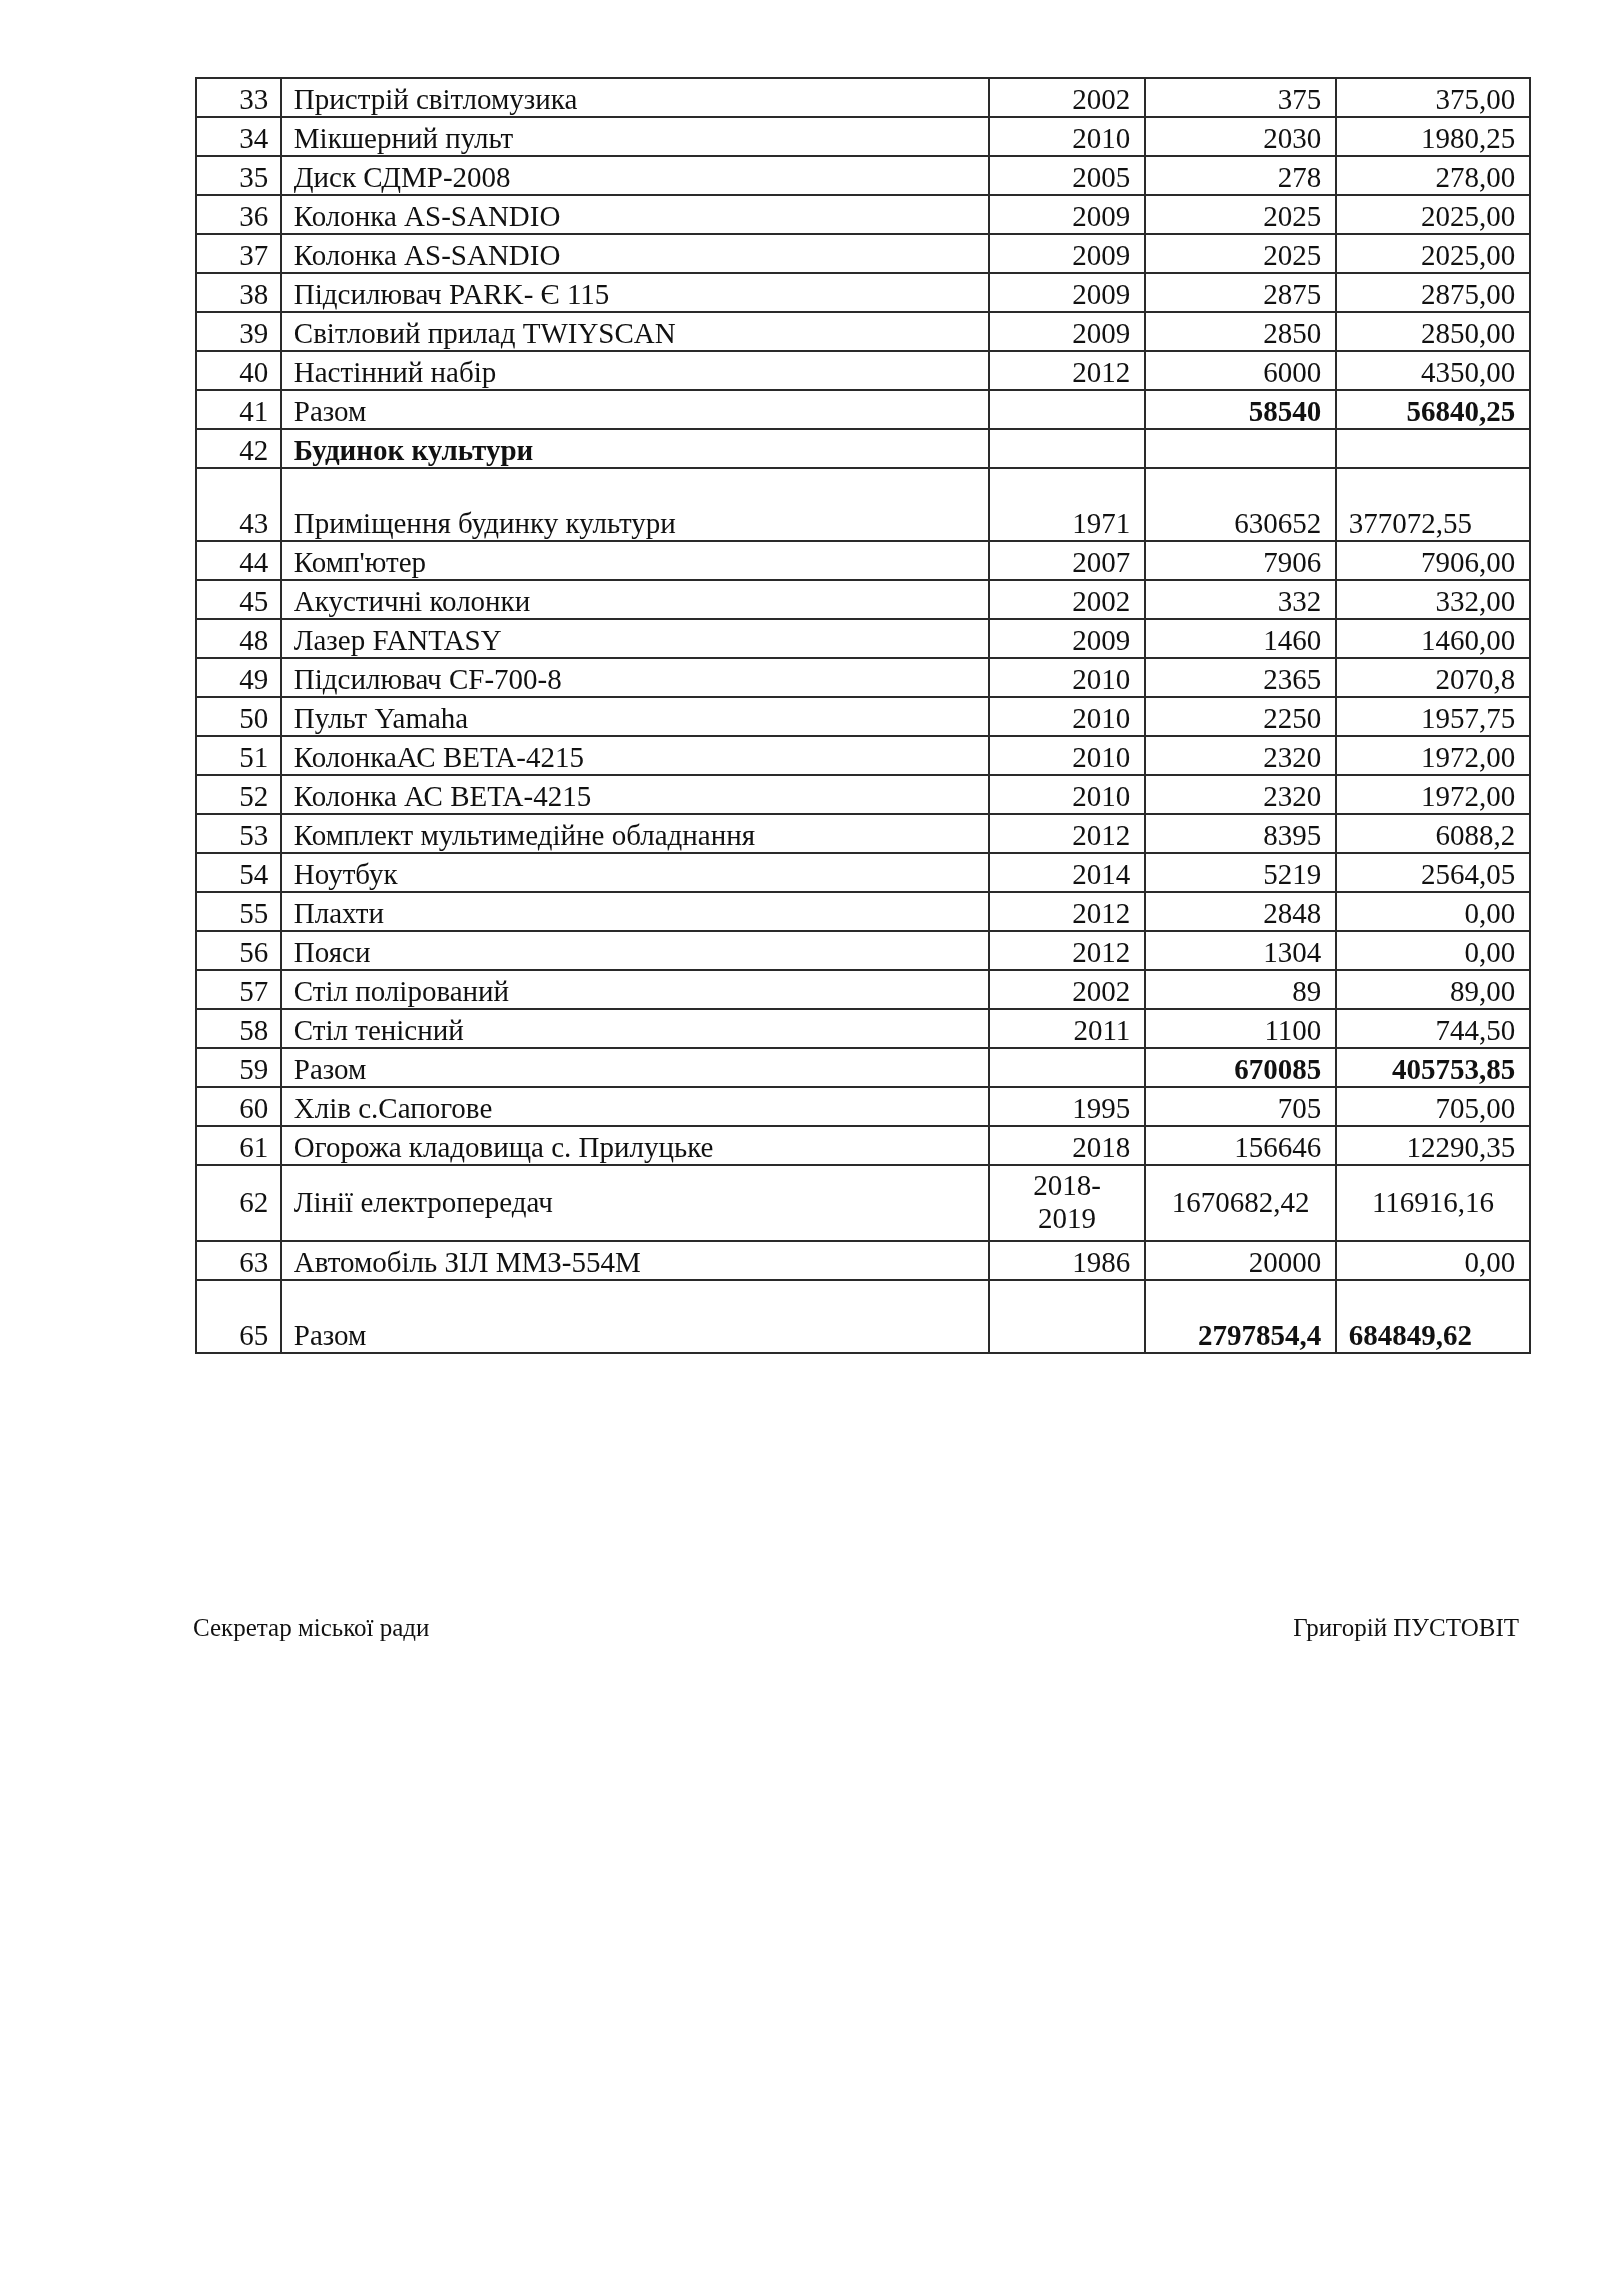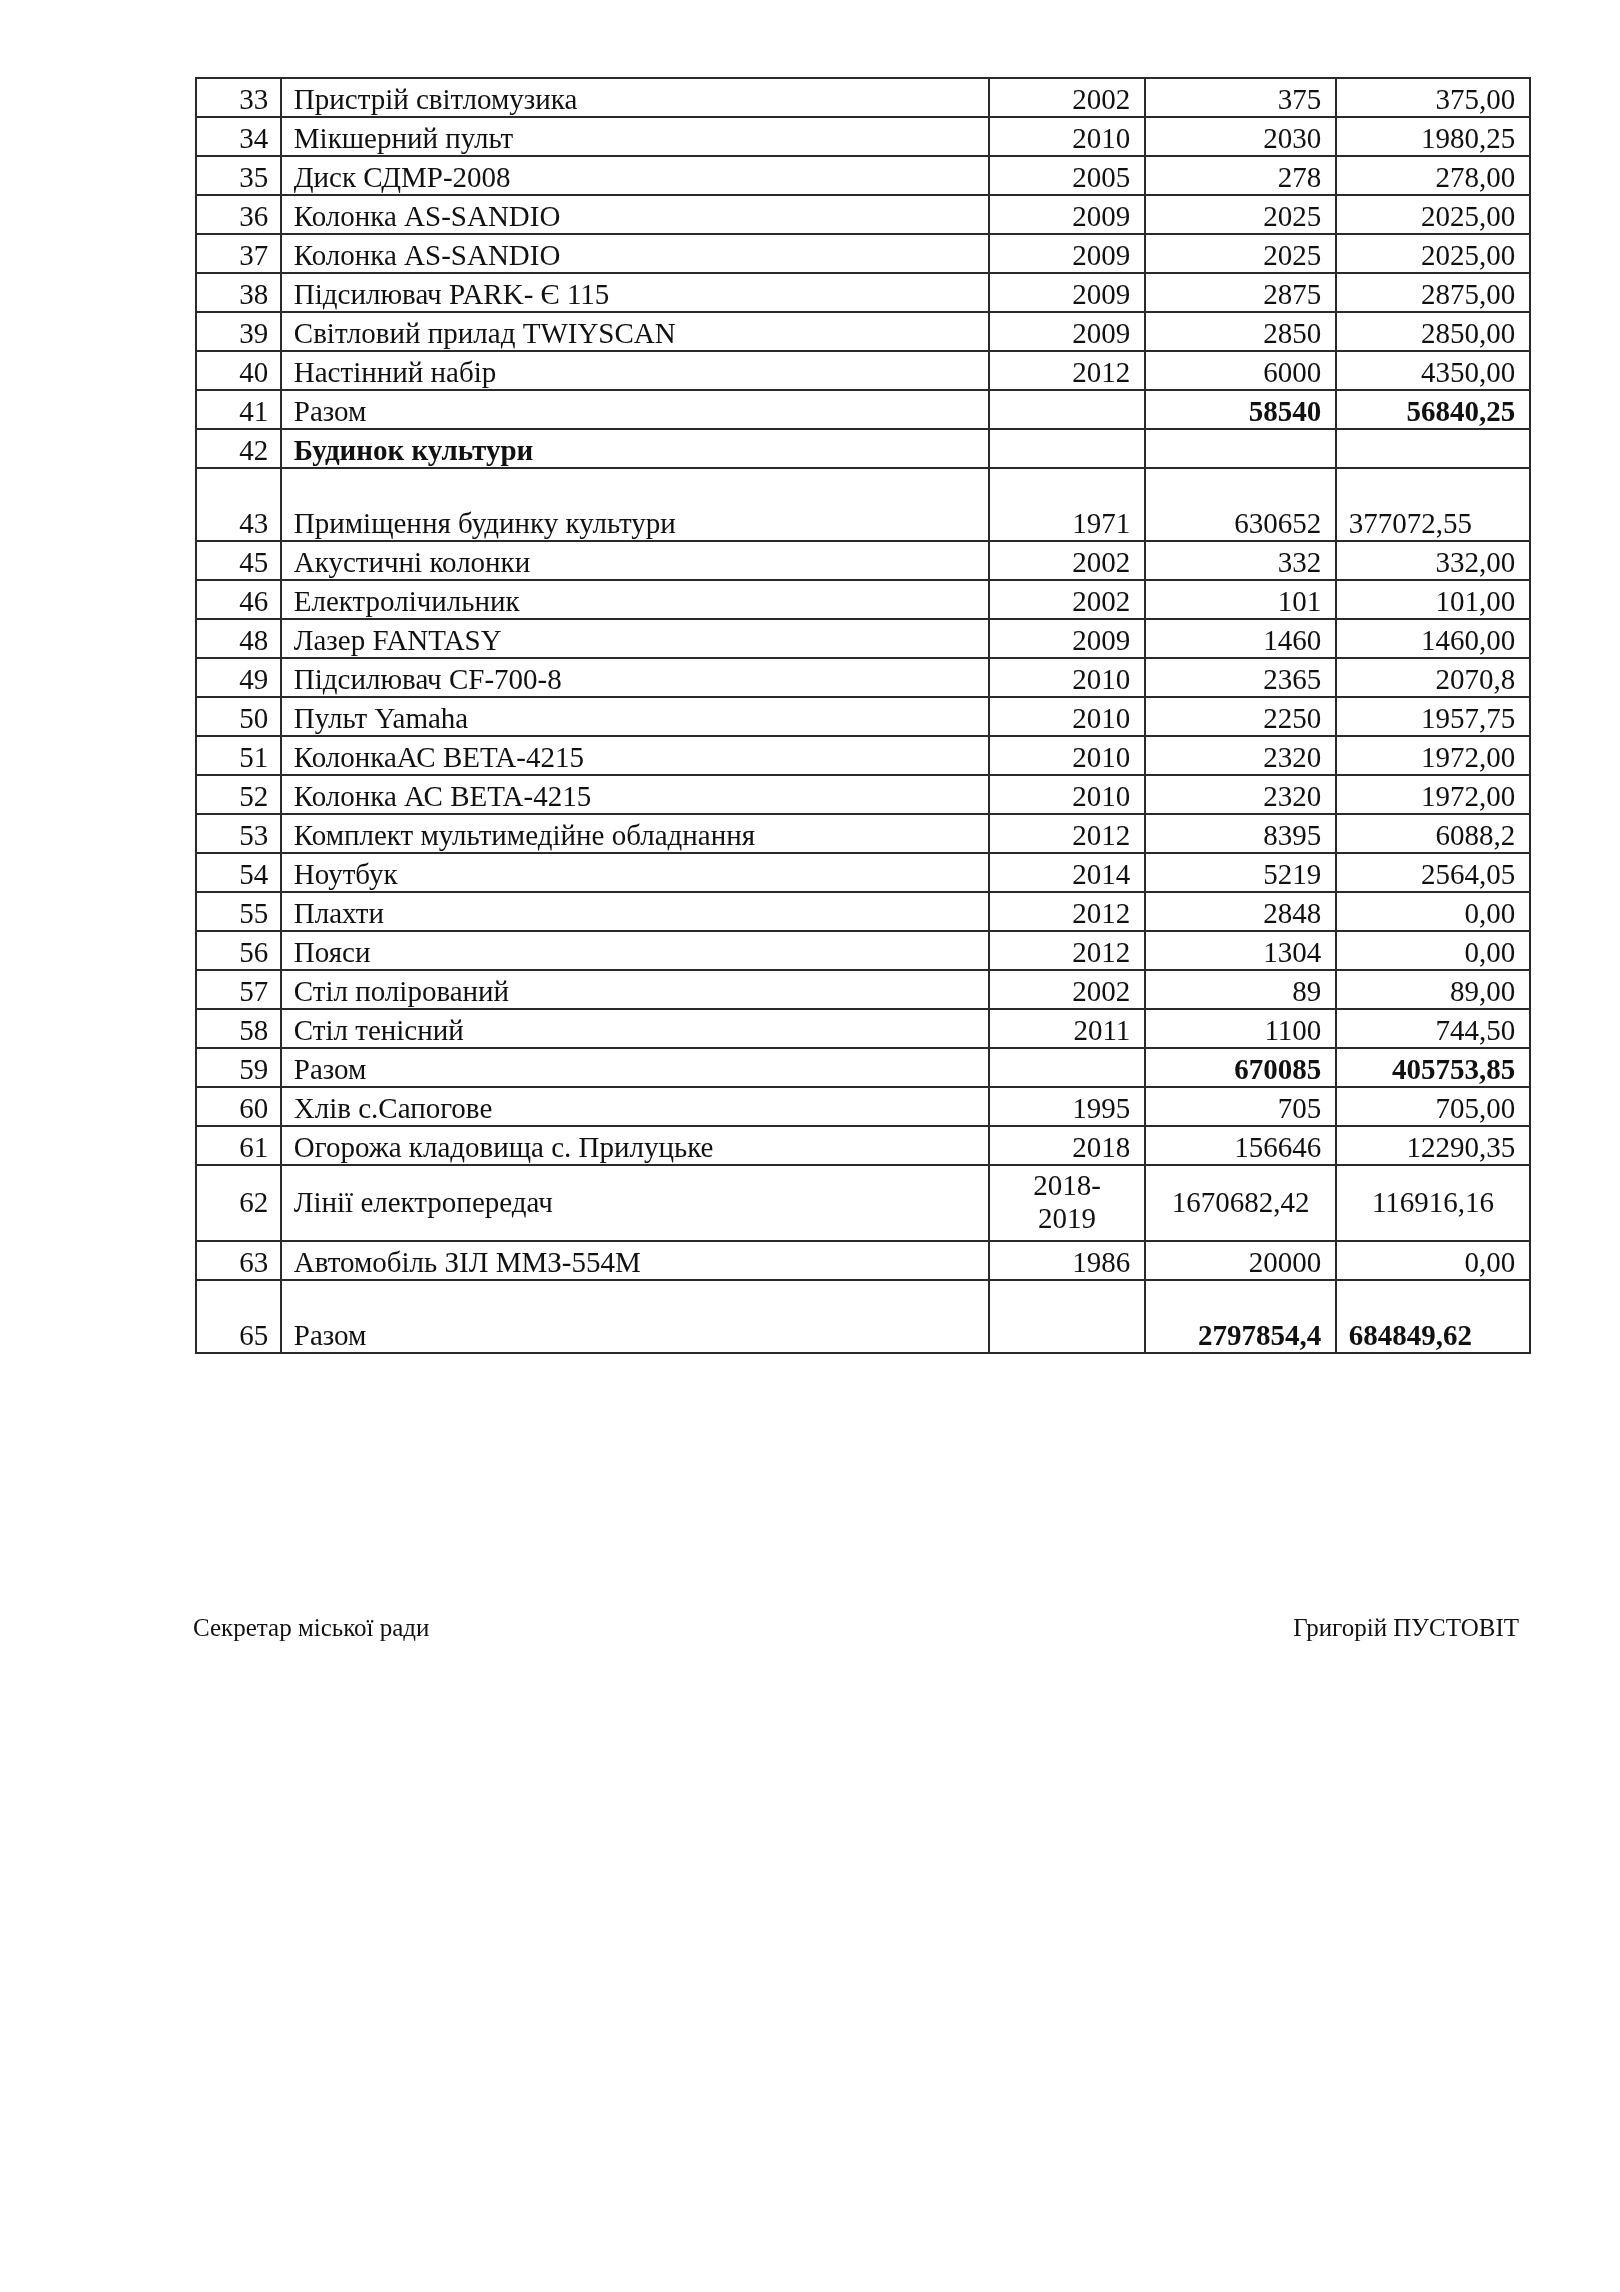--- a/index.html
+++ b/index.html
@@ -156,32 +156,32 @@
           <td class="rest"></td>
         </tr>
         <tr class="tall left-rest">
           <td class="num">43</td>
           <td class="name">Приміщення будинку культури</td>
           <td class="year">1971</td>
           <td class="cost">630652</td>
           <td class="rest">377072,55</td>
         </tr>
         <tr>
+          <td class="num">44</td>
+          <td class="name">Комп'ютер</td>
+          <td class="year">2007</td>
+          <td class="cost">7906</td>
+          <td class="rest">7906,00</td>
+        </tr>
+        <tr>
           <td class="num">45</td>
           <td class="name">Акустичні колонки</td>
           <td class="year">2002</td>
           <td class="cost">332</td>
           <td class="rest">332,00</td>
-        </tr>
-        <tr>
-          <td class="num">46</td>
-          <td class="name">Електролічильник</td>
-          <td class="year">2002</td>
-          <td class="cost">101</td>
-          <td class="rest">101,00</td>
         </tr>
         <tr>
           <td class="num">48</td>
           <td class="name">Лазер FANTASY</td>
           <td class="year">2009</td>
           <td class="cost">1460</td>
           <td class="rest">1460,00</td>
         </tr>
         <tr>
           <td class="num">49</td>

